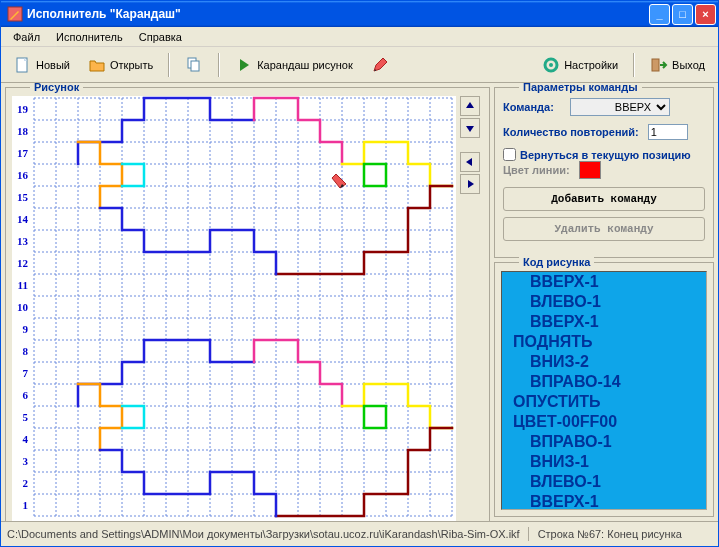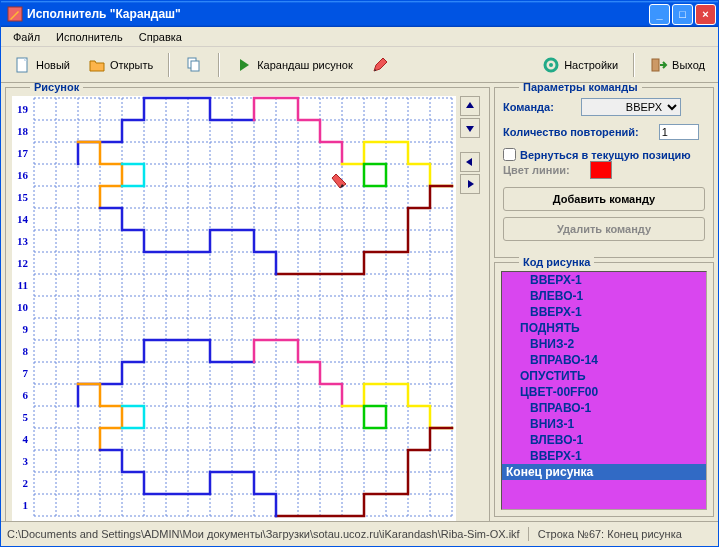--- a/index.html
+++ b/index.html
@@ -22,34 +22,34 @@
 .right-col { width: 220px; display: flex; flex-direction: column; gap: 4px; }
 .groupbox { border: 1px solid #aca899; padding: 8px 6px 6px; position: relative; background: #ece9d8; }
 .groupbox-title { position: absolute; top: -7px; left: 24px; background: #ece9d8; padding: 0 4px; font-weight: bold; color: #003399; font-size: 11px; }
 .drawing-box { flex: 1; position: relative; }
 .canvas-wrap { display: flex; }
 .canvas-area { position: relative; background: #fff; }
 .nav-btns { display: flex; flex-direction: column; gap: 2px; margin-left: 4px; }
 .nav-btn { width: 20px; height: 20px; background: #ece9d8; border: 1px solid #aca899; display: flex; align-items: center; justify-content: center; cursor: pointer; color: #000080; }
 .nav-btn svg { width: 12px; height: 12px; }
 .params-box { padding: 10px 8px; }
-.param-row { display: flex; align-items: center; margin-bottom: 8px; gap: 20px; }
+.param-row { display: flex; align-items: center; margin-bottom: 8px; gap: 9px; }
 .param-label { font-weight: bold; color: #003399; min-width: 58px; }
 .param-label.muted { color: #888; }
 select, input[type=text] { border: 1px solid #7f9db9; padding: 1px 2px; font-family: inherit; font-size: 11px; }
 .combo { width: 100px; text-align: right; }
 .spinner { width: 40px; }
 .checkbox-row { display: flex; align-items: center; gap: 4px; font-weight: bold; color: #003399; }
 .color-swatch { width: 22px; height: 18px; background: red; border: 1px solid #888; cursor: pointer; }
-.action-btn { width: 100%; padding: 5px; margin-bottom: 6px; background: #ece9d8; border: 1px solid #aca899; border-radius: 3px; font-weight: bold; cursor: pointer; font-family: Liberation Sans, sans-serif; font-size: 11px; }
+.action-btn { width: 100%; padding: 5px; margin-bottom: 6px; background: #ece9d8; border: 1px solid #aca899; border-radius: 3px; font-weight: bold; cursor: pointer; font-family: Liberation Mono, monospace; font-size: 11px; }
 .action-btn:disabled { color: #888; cursor: default; }
 .code-box { flex: 1; display: flex; flex-direction: column; min-height: 0; }
-.code-list { flex: 1; background: #d946ef; border: 1px inset #aca899; overflow-y: scroll; font-size: 12px; }
+.code-list { flex: 1; background: #0ea5e9; border: 1px inset #aca899; overflow-y: scroll; font-size: 16px; }
 .code-item { padding: 1px 4px; font-weight: bold; color: #003399; cursor: pointer; white-space: pre; }
-.code-item.indent1 { padding-left: 18px; }
+.code-item.indent1 { padding-left: 11px; }
 .code-item.indent2 { padding-left: 28px; }
 .code-item.selected { background: #316ac5; color: #fff; }
 .statusbar { height: 20px; border-top: 1px solid #aca899; display: flex; align-items: center; padding: 12px 6px; font-size: 11px; color: #444; }
 .statusbar .sep { width: 2px; height: 14px; border-left: 1px solid #aca899; margin: 0 8px; }
 </style>
 </head>
 <body>
 
 <div class="window">
   <div class="titlebar">

